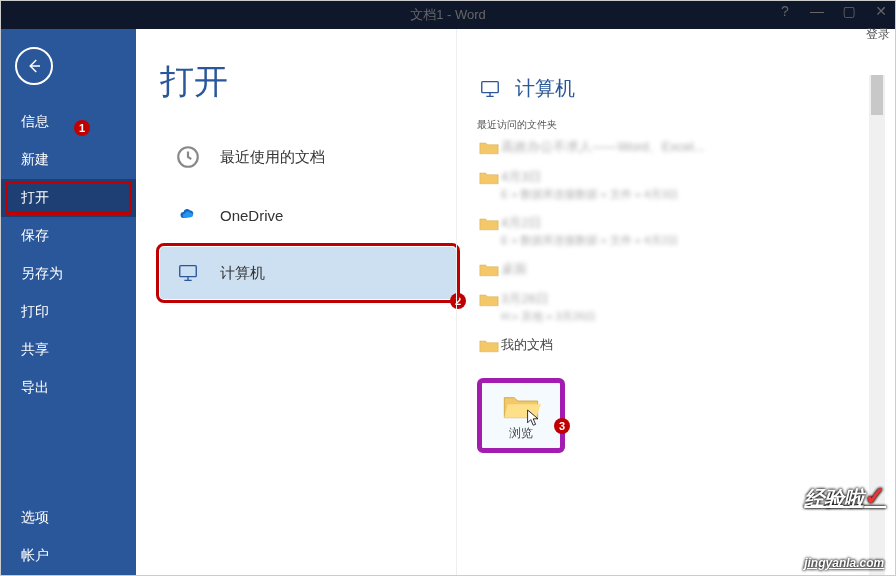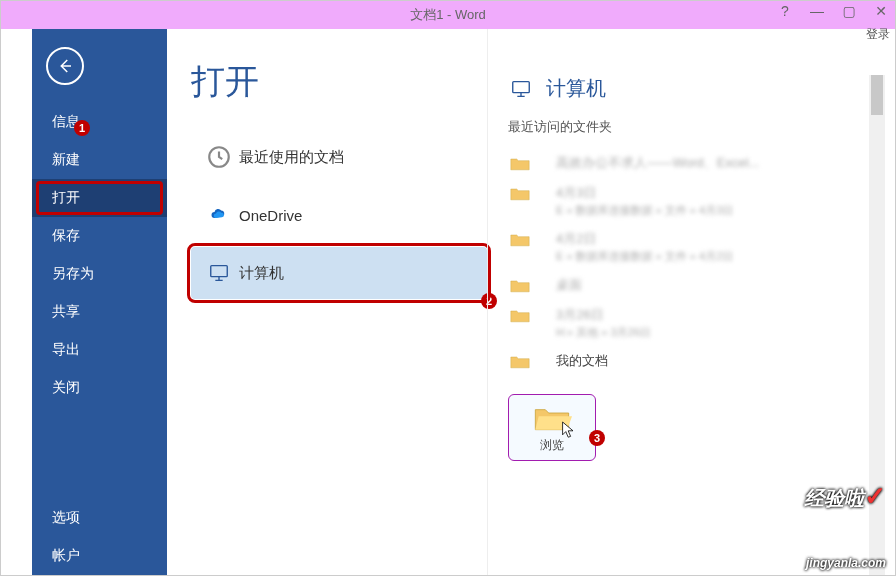--- a/index.html
+++ b/index.html
@@ -1,56 +1,56 @@
 <!DOCTYPE html>
 <html><head>
 <meta charset="utf-8">
 <style>
   * { box-sizing: border-box; margin: 0; padding: 0; font-family: "Microsoft YaHei", sans-serif; }
   body { background: #fff; width: 896px; height: 576px; overflow: hidden; position: relative; }
   .app { width: 896px; height: 576px; display: flex; flex-direction: column; border: 1px solid #ccc; }
-  .titlebar { height: 28px; display: flex; align-items: center; justify-content: center; position: relative; background: #f0abfc; }
+  .titlebar { height: 28px; display: flex; align-items: center; justify-content: center; position: relative; background: #0f172a; }
   .titlebar-title { font-size: 13px; color: #666; }
   .titlebar-controls { position: absolute; right: 4px; top: 2px; display: flex; gap: 12px; color: #666; font-size: 14px; }
   .titlebar-controls span { cursor: pointer; width: 20px; text-align: center; }
   .login { position: absolute; right: 6px; top: 26px; font-size: 12px; color: #555; }
   .body { flex: 1; display: flex; min-height: 0; }
-  .sidebar { width: 135px; background: #2a579a; color: #fff; display: flex; flex-direction: column; padding-top: 12px; margin-left: 31px; }
+  .sidebar { width: 135px; background: #2a579a; color: #fff; display: flex; flex-direction: column; padding-top: 12px; }
   .back-btn { width: 38px; height: 38px; border: 2px solid #fff; border-radius: 50%; margin: 6px 0 18px 14px; display: flex; align-items: center; justify-content: center; cursor: pointer; }
   .back-btn svg { width: 18px; height: 18px; fill: none; stroke: #fff; stroke-width: 2; }
   .nav-item { padding: 10px 20px; font-size: 14px; cursor: pointer; position: relative; }
   .nav-item.selected { background: #1e3f73; }
   .nav-item.highlight::before { content: ""; position: absolute; left: 4px; right: 4px; top: 2px; bottom: 2px; border: 3px solid #c00000; border-radius: 4px; pointer-events: none; }
   .main { flex: 1; display: flex; background: #fff; min-width: 0; }
   .col-left { width: 320px; padding: 30px 0 0 24px; }
   .page-title { font-size: 34px; color: #2a579a; margin-bottom: 26px; font-weight: 400; }
   .source-list { }
-  .source-item { display: flex; align-items: center; gap: 6px; padding: 12px 14px; margin: 6px 0; font-size: 15px; color: #333; cursor: pointer; border-radius: 4px; position: relative; }
+  .source-item { display: flex; align-items: center; gap: 18px; padding: 12px 14px; margin: 6px 0; font-size: 15px; color: #333; cursor: pointer; border-radius: 4px; position: relative; }
   .source-item.selected { background: #cde0f2; }
   .source-item.highlight-box { }
   .source-item.highlight-box::after { content: ""; position: absolute; left: -4px; right: -4px; top: -4px; bottom: -4px; border: 3px solid #c00000; border-radius: 8px; pointer-events: none; }
   .source-icon { width: 28px; height: 28px; display: flex; align-items: center; justify-content: center; }
   .col-right { flex: 1; padding: 46px 10px 0 20px; border-left: 1px solid #eee; display: flex; position: relative; min-width: 0; }
   .right-inner { flex: 1; min-width: 0; }
   .right-title { display: flex; align-items: center; gap: 12px; color: #2a579a; font-size: 20px; margin-bottom: 16px; }
-  .right-subtitle { font-size: 13px; color: #555; margin-bottom: 12px; }
+  .right-subtitle { font-size: 10px; color: #555; margin-bottom: 0; }
   .folder-list { }
-  .folder-item { display: flex; align-items: flex-start; gap: 26px; padding: 6px 2px; cursor: pointer; }
+  .folder-item { display: flex; align-items: flex-start; gap: 2px; padding: 6px 2px; cursor: pointer; }
   .folder-icon { width: 20px; height: 16px; flex-shrink: 0; margin-top: 2px; }
   .folder-text { min-width: 0; }
   .folder-name { font-size: 13px; color: #444; }
   .folder-sub { font-size: 11px; color: #999; margin-top: 1px; }
   .blur { filter: blur(2px); color: #aaa; }
-  .browse-box { margin-top: 18px; width: 88px; border: 1px solid #a21caf; border-radius: 6px; padding: 8px 4px 6px; display: flex; flex-direction: column; align-items: center; gap: 4px; cursor: pointer; background: #f5faff; position: relative; }
+  .browse-box { margin-top: 18px; width: 88px; border: 5px solid #a21caf; border-radius: 6px; padding: 8px 4px 6px; display: flex; flex-direction: column; align-items: center; gap: 4px; cursor: pointer; background: #f5faff; position: relative; }
   .browse-label { font-size: 12px; color: #444; }
   .scrollbar { width: 16px; background: #f0f0f0; position: relative; margin-left: 6px; }
   .scroll-thumb { position: absolute; left: 2px; right: 2px; top: 0; height: 40px; background: #c8c8c8; }
   .num-badge { position: absolute; width: 16px; height: 16px; background: #c00000; color: #fff; border-radius: 50%; font-size: 11px; display: flex; align-items: center; justify-content: center; font-weight: bold; }
   .badge-1 { top: 120px; left: 74px; }
-  .watermark { position: absolute; right: 10px; bottom: 6px; text-align: right; color: #fff; text-shadow: 0 0 3px #000, 0 0 3px #000; font-size: 20px; font-weight: bold; font-style: italic; pointer-events: none; }
+  .watermark { position: absolute; right: 10px; bottom: 6px; color: #fff; text-shadow: 0 0 3px #000, 0 0 3px #000; font-size: 20px; font-weight: bold; font-style: italic; pointer-events: none; text-decoration: underline; }
   .watermark .check { color: #e33; font-size: 26px; font-style: normal; }
   .watermark .sub { font-size: 12px; font-style: italic; display: block; margin-top: 44px; }
   .cursor { position: absolute; width: 16px; height: 20px; pointer-events: none; }
   .nav-spacer { flex: 1; }
   .folder-svg { fill: #f4c769; stroke: #caa33a; stroke-width: 0.5; }
   .computer-svg { stroke: #2a579a; fill: none; stroke-width: 1.5; }
 </style>
 </head>
 <body>
 
@@ -71,23 +71,23 @@
       <div class="back-btn">
         <svg viewBox="0 0 24 24">
             <path d="M15 4 L7 12 L15 20 M7 12 H20"></path>
           </svg>
       </div>
       <div class="nav-item">信息</div>
       <div class="nav-item">新建</div>
       <div class="nav-item selected highlight">打开</div>
       <div class="nav-item">保存</div>
       <div class="nav-item">另存为</div>
+      <div class="nav-item">打印</div>
       <div class="nav-item">共享</div>
       <div class="nav-item">导出</div>
-      <div class="nav-item">关闭</div>
       <div class="nav-spacer"></div>
       <div class="nav-item">选项</div>
       <div class="nav-item">帐户</div>
     </div>
 
     <div class="main">
       <div class="col-left">
         <div class="page-title">打开</div>
         <div class="source-list">
           <div class="source-item">

